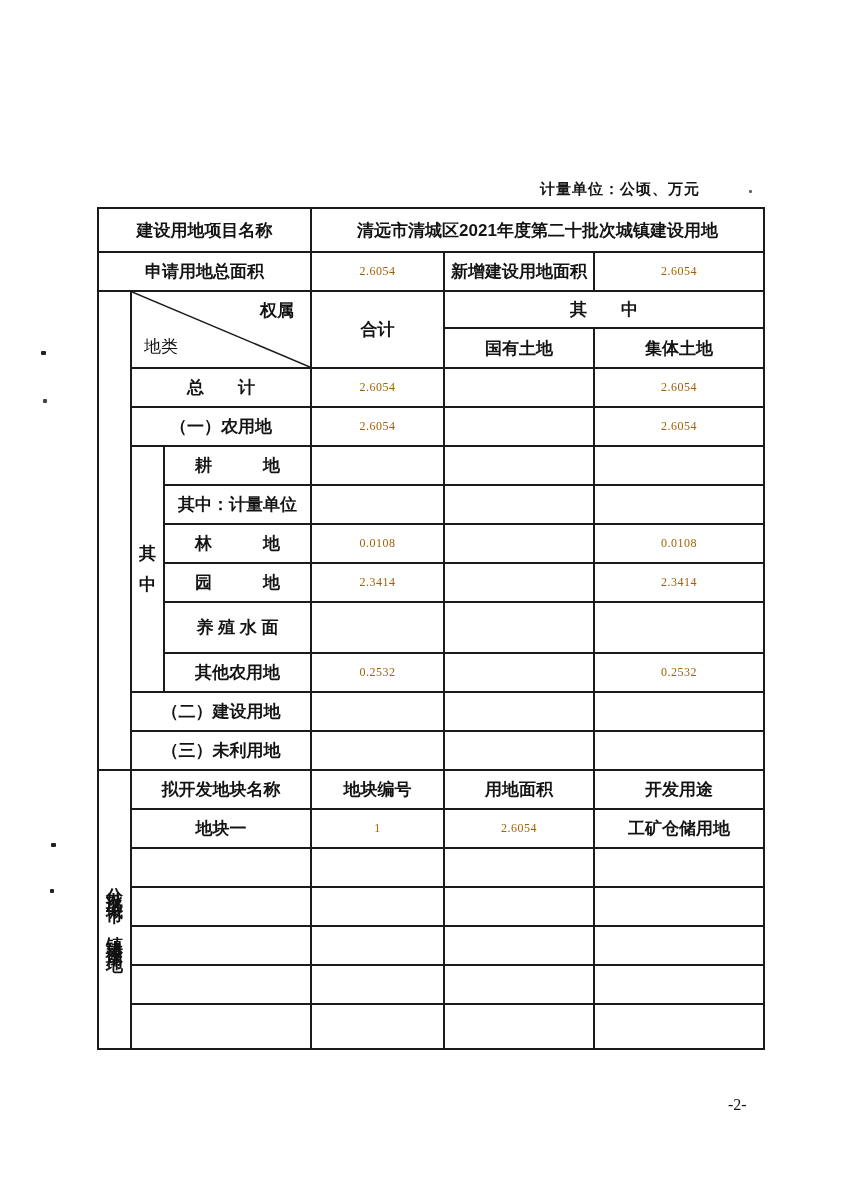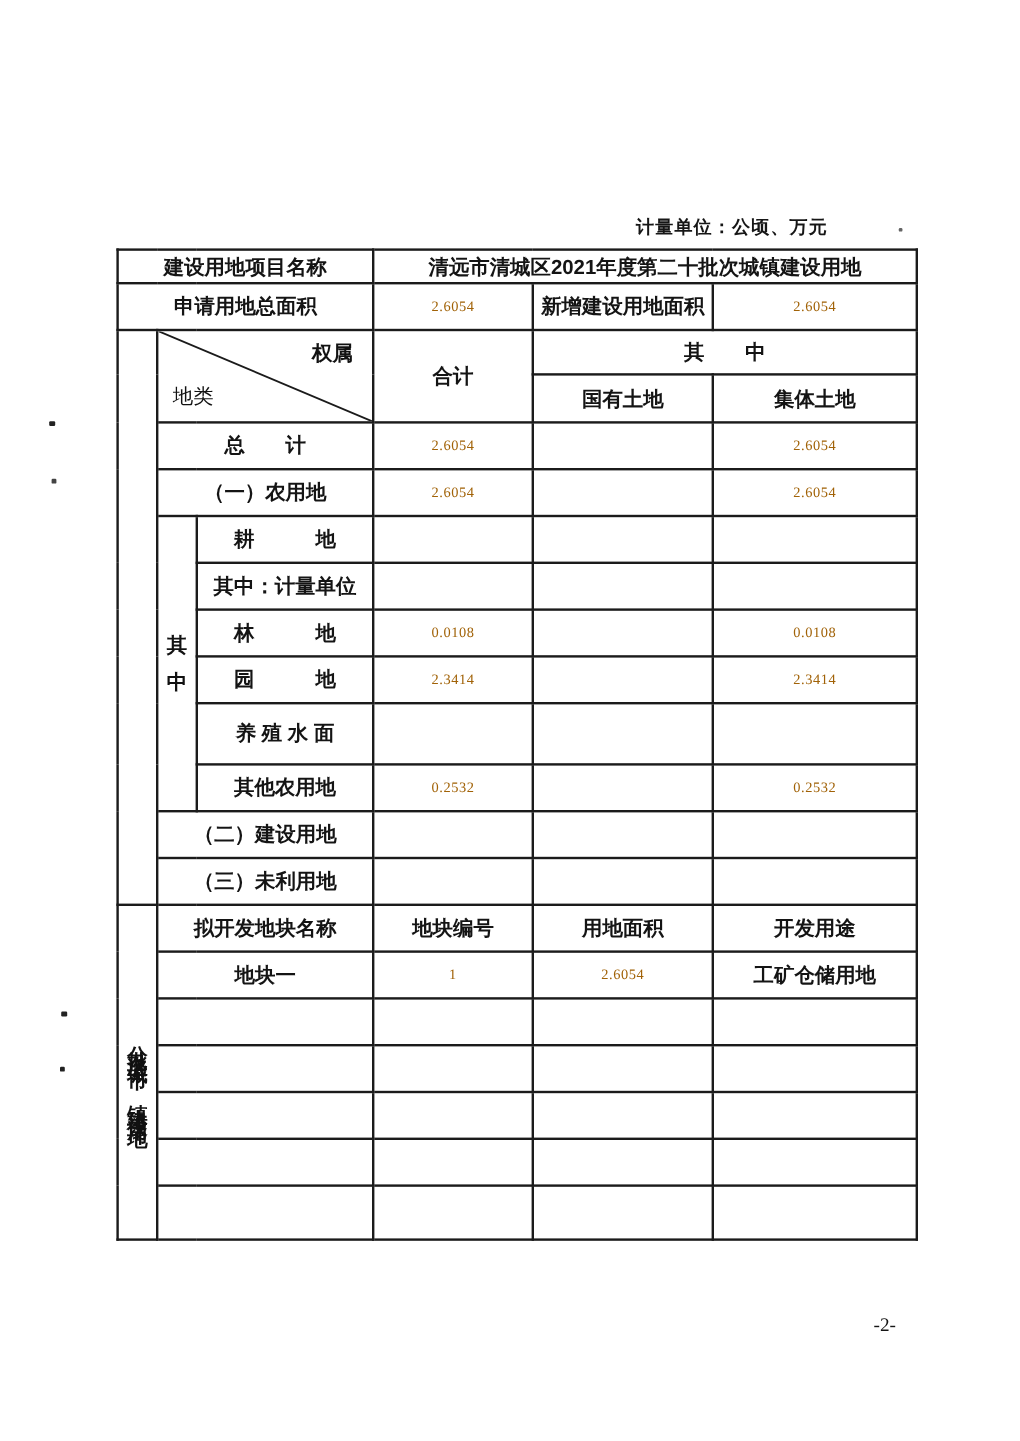--- a/index.html
+++ b/index.html
@@ -16,21 +16,21 @@
     position: absolute;
     left: 97px; top: 130px; width: 666px;
     text-align: center;
     font-size: 25px;
     font-weight: 700;
     letter-spacing: 2px;
     color: #131313;
   }
   .unit-note {
     position: absolute;
-    top: 180px; right: 160px;
+    top: 180px; right: 150px;
     font-size: 15px;
     font-weight: 700;
     letter-spacing: 1px;
     color: #161616;
   }
   table.form {
     position: absolute;
     left: 97px; top: 207px;
     width: 666px;
     border-collapse: collapse;
@@ -86,21 +86,21 @@
     <colgroup>
       <col style="width:33px">
         <col style="width:33px">
         <col style="width:147px">
       <col style="width:133px">
         <col style="width:150px">
         <col style="width:170px">
     </colgroup>
     <tbody>
 
-      <tr style="height:28px">
+      <tr style="height:44px">
         <td colspan="3" class="lbl">建设用地项目名称</td>
         <td colspan="3" class="lbl">清远市清城区2021年度第二十批次城镇建设用地</td>
       </tr>
 
       <tr style="height:39px">
         <td colspan="3" class="lbl">申请用地总面积</td>
         <td class="num">2.6054</td>
         <td class="lbl">新增建设用地面积</td>
         <td class="num">2.6054</td>
       </tr>

